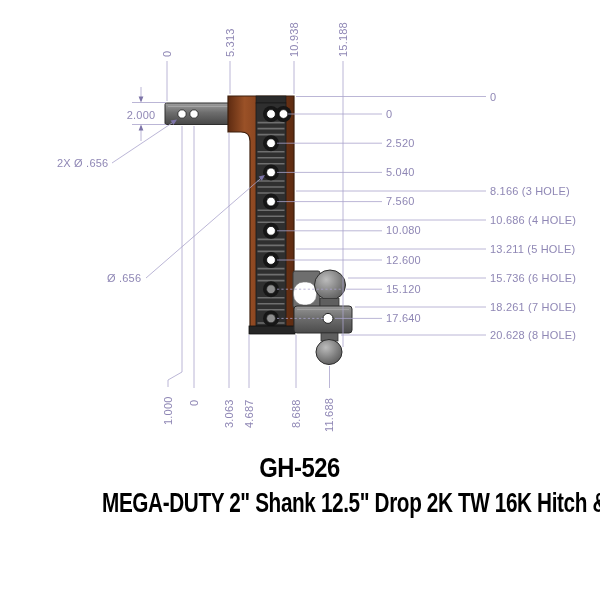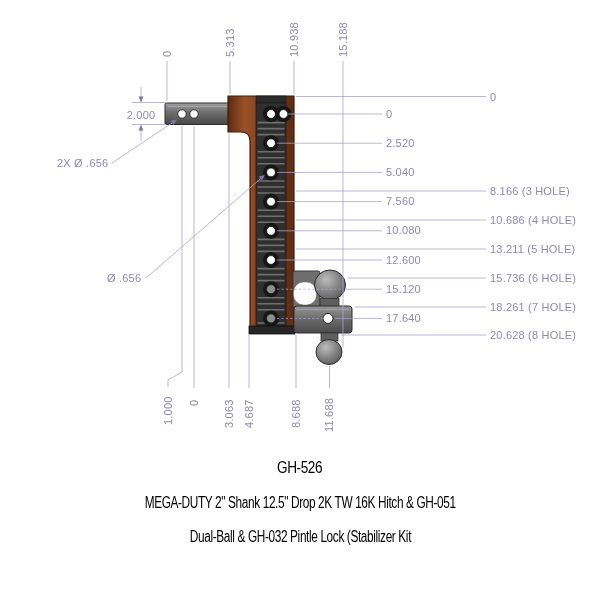--- a/index.html
+++ b/index.html
@@ -1,21 +1,21 @@
 <!DOCTYPE html>
 <html><head>
 <meta charset="utf-8">
 <style>
   html,body{margin:0;padding:0;background:#ffffff;}
   .stage{position:relative;width:600px;height:600px;background:#fff;overflow:hidden;
          font-family:"Liberation Sans",sans-serif;}
   svg{position:absolute;left:0;top:0;}
   svg text{font-family:"Liberation Sans",sans-serif;font-size:11px;fill:#8f87b5;letter-spacing:.2px;}
   .titleblock{position:absolute;left:0;top:451px;width:600px;text-align:center;color:#000;}
-  .titleblock .tline{line-height:34.5px;font-size:16px;font-weight:normal;white-space:nowrap;}
+  .titleblock .tline{line-height:34.5px;font-size:28px;font-weight:bold;white-space:nowrap;}
   .titleblock .tline span{display:inline-block;transform:scaleX(.74);transform-origin:center;
          letter-spacing:-0.5px;}
   .titleblock .tline.code span{transform:scaleX(.85);}
 </style>
 </head>
 <body>
 
 <div class="stage">
 <svg width="600" height="600" viewBox="0 0 600 600">
   <defs>
@@ -159,15 +159,14 @@
     <text transform="translate(232.5,428) rotate(-90)">3.063</text>
     <text transform="translate(252.5,428) rotate(-90)">4.687</text>
     <text transform="translate(299.5,428) rotate(-90)">8.688</text>
     <text transform="translate(333,432) rotate(-90)">11.688</text>
   </g>
 </svg>
 
 <div class="titleblock">
   <div class="tline code"><span>GH-526</span></div>
   <div class="tline"><span>MEGA-DUTY 2" Shank 12.5" Drop 2K TW 16K Hitch &amp; GH-051</span></div>
-  <div class="tline"><span>Dual-Ball &amp; GH-032 Pintle Lock (Stabilizer Kit</span></div>
 </div>
 </div>
 
 </body></html>

